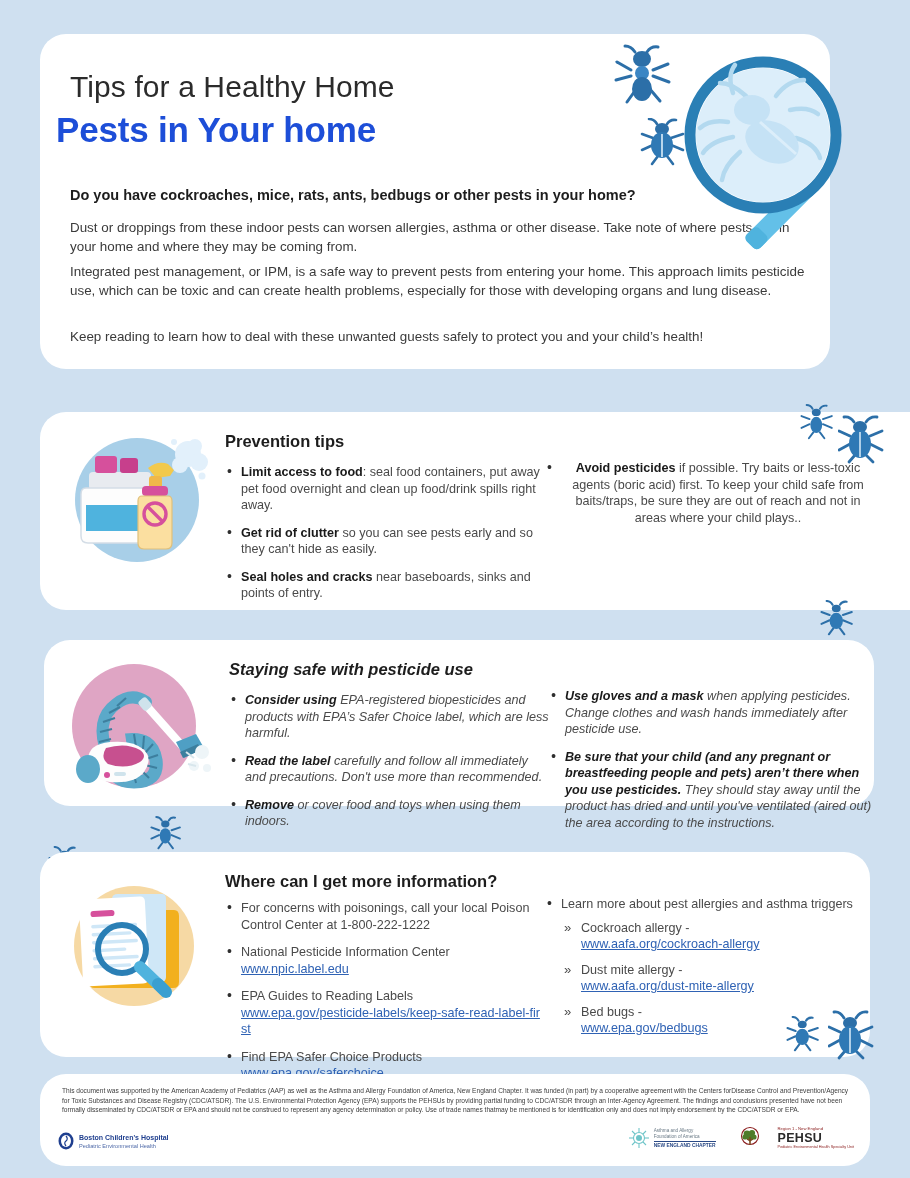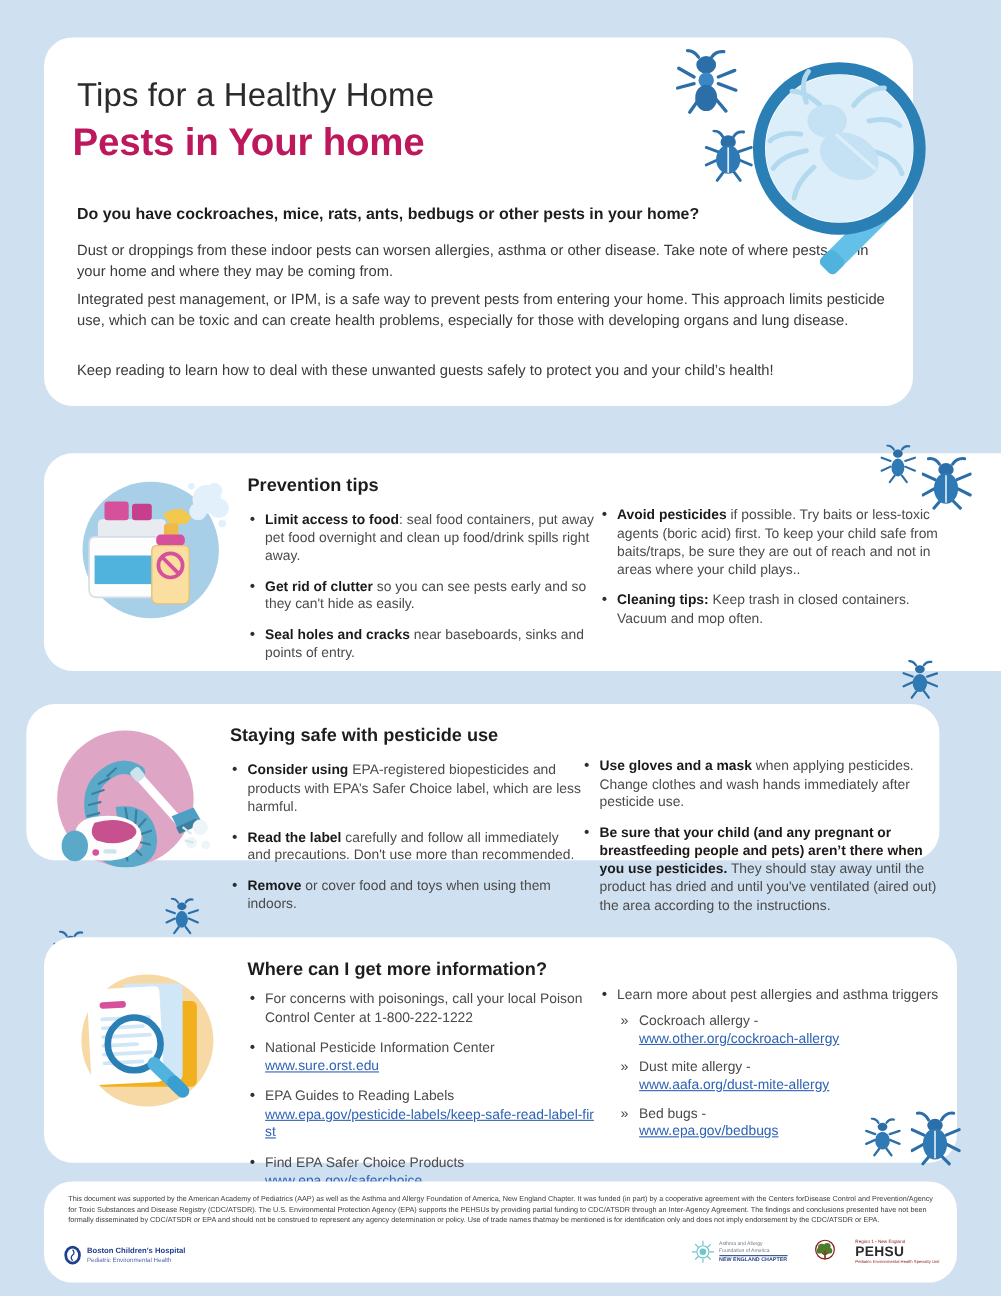--- a/index.html
+++ b/index.html
@@ -18,38 +18,38 @@
     border-radius: 26px;
   }
 
   
   #header-card { left: 40px; top: 34px; width: 790px; height: 335px; }
   .eyebrow {
     position: absolute; left: 30px; top: 36px;
     font-size: 30px; font-weight: 300; color: #2b2b2b; letter-spacing: .1px;
   }
   .headline {
-    position: absolute; left: 26px; top: 76px;
-    font-size: 35px; font-weight: 700; color: #be185d; letter-spacing: -.2px;
+    position: absolute; left: 16px; top: 76px;
+    font-size: 35px; font-weight: 700; color: #1d4ed8; letter-spacing: -.2px;
   }
   .lede {
     position: absolute; left: 30px; top: 153px; width: 700px;
     font-size: 14.5px; font-weight: 700; color: #1d1d1d;
   }
   .hbody {
     position: absolute; left: 30px; width: 735px;
     font-size: 13.4px; line-height: 19px; color: #3a3a3a;
   }
   #hp1 { top: 184px; }
   #hp2 { top: 228px; }
   #hp3 { top: 293px; }
 
   
   #prevention-card { left: 40px; top: 412px; width: 894px; height: 198px; }
-  #pesticide-card  { left: 24px; top: 640px; width: 830px; height: 142px; }
+  #pesticide-card  { left: 44px; top: 640px; width: 830px; height: 166px; font-style: italic; }
   #info-card       { left: 40px; top: 852px; width: 830px; height: 205px; }
 
   .sec-title {
     position: absolute; left: 185px; top: 20px;
     font-size: 16.5px; font-weight: 700; color: #1d1d1d;
   }
   .col { position: absolute; font-size: 12.6px; line-height: 16.5px; color: #4a4a4a; }
   .col-l { left: 185px; width: 320px; }
   .col-r { left: 505px; width: 330px; }
 
@@ -194,24 +194,23 @@
     </svg>
 
     <div class="sec-title">Prevention tips</div>
     <div class="col col-l" style="top:52px;">
       <ul class="bl">
           <li><b>Limit access to food</b><span>: seal food containers, put away pet food overnight and clean up food/drink spills right away.</span></li>
           <li><b>Get rid of clutter</b><span> so you can see pests early and so they can't hide as easily.</span></li>
           <li><b>Seal holes and cracks</b><span> near baseboards, sinks and points of entry.</span></li>
         </ul>
     </div>
-    <div class="col col-r" style="top:48px;">
+    <div class="col col-r" style="top:48px;text-align:center;">
       <ul class="bl">
           <li><b>Avoid pesticides</b><span> if possible. Try baits or less-toxic agents (boric acid) first. To keep your child safe from baits/traps, be sure they are out of reach and not in areas where your child plays..</span></li>
-          <li><b>Cleaning tips:</b><span> Keep trash in closed containers. Vacuum and mop often.</span></li>
         </ul>
     </div>
   </div>
 
   <svg class="bug" style="left:800px; top:404px; width:34px; height:36px;" viewBox="0 0 46 48">
     <g stroke="#2c6fa8" stroke-width="2.6" fill="none" stroke-linecap="round">
       <path d="M17 6 q-3 -5 -8 -5"></path>
         <path d="M27 6 q3 -5 9 -4"></path>
       <path d="M13 20 L2 16"></path>
         <path d="M13 27 L2 32"></path>
@@ -370,31 +369,31 @@
 
       <circle cx="60" cy="75" r="24" fill="none" stroke="#2a7fb5" stroke-width="6"></circle>
       <path d="M78 93 L102 116" stroke="#4fb3de" stroke-width="12" stroke-linecap="round"></path>
       <path d="M96 110 L104 118" stroke="#3a9fd0" stroke-width="12" stroke-linecap="round"></path>
     </svg>
 
     <div class="sec-title">Where can I get more information?</div>
     <div class="col col-l" style="top:48px;">
       <ul class="bl">
           <li><span>For concerns with poisonings, call your local Poison Control Center at 1-800-222-1222</span></li>
-          <li><span>National Pesticide Information Center</span><br><span class="lnk">www.sure.orst.edu</span></li>
+          <li><span>National Pesticide Information Center</span><br><span class="lnk">www.npic.label.edu</span></li>
           <li><span>EPA Guides to Reading Labels</span><br><span class="lnk">www.epa.gov/pesticide-labels/keep-safe-read-label-first</span></li>
           <li><span>Find EPA Safer Choice Products</span><br><span class="lnk">www.epa.gov/saferchoice</span></li>
         </ul>
     </div>
     <div class="col col-r" style="top:44px;">
       <ul class="bl">
         <li>
           <span>Learn more about pest allergies and asthma triggers</span>
           <ul class="sub">
-              <li><span>Cockroach allergy -</span><br><span class="lnk">www.other.org/cockroach-allergy</span></li>
+              <li><span>Cockroach allergy -</span><br><span class="lnk">www.aafa.org/cockroach-allergy</span></li>
               <li><span>Dust mite allergy -</span><br><span class="lnk">www.aafa.org/dust-mite-allergy</span></li>
               <li><span>Bed bugs -</span><br><span class="lnk">www.epa.gov/bedbugs</span></li>
             </ul>
         </li>
       </ul>
     </div>
   </div>
 
   <svg class="bug" style="left:786px; top:1016px; width:34px; height:36px;" viewBox="0 0 46 48">
     <g stroke="#2c6fa8" stroke-width="2.8" fill="none" stroke-linecap="round">

